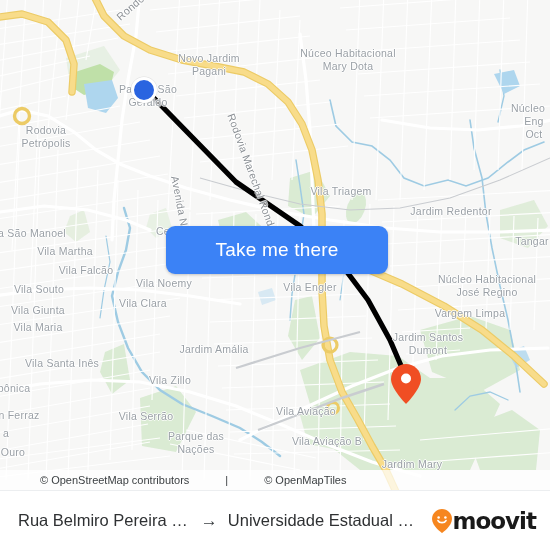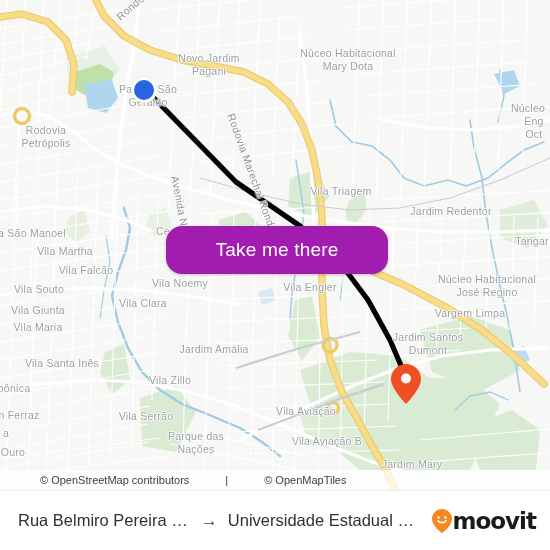--- a/index.html
+++ b/index.html
@@ -95,22 +95,22 @@
     height: 40px;
   }
 
   
   #take-me-there {
     position: absolute;
     left: 166px;
     top: 226px;
     width: 222px;
     height: 48px;
-    background: #a21caf;
-    border-radius: 16px;
+    background: #3b82f6;
+    border-radius: 9px;
     border: 0;
     color: #ffffff;
     font-family: "Liberation Sans", sans-serif;
     font-size: 19px;
     letter-spacing: .2px;
     cursor: pointer;
     box-shadow: 0 1px 3px rgba(0,0,0,.22);
     display: flex;
     align-items: center;
     justify-content: center;
@@ -428,21 +428,21 @@
         <div class="map-label" style="left: 534px; top: 134px;">Oct</div>
         <div class="road-label" style="left: 231px; top: 108px; transform: rotate(70deg);">Rodovia Marechal Rondon</div>
         <div class="road-label" style="left: 175px; top: 170px; transform: rotate(79deg);">Avenida Na</div>
         <div class="map-label" style="left: 341px; top: 191px;">Vila Triagem</div>
         <div class="map-label" style="left: 451px; top: 211px;">Jardim Redentor</div>
         <div class="map-label" style="left: 32px; top: 233px;">a São Manoel</div>
         <div class="map-label" style="left: 65px; top: 251px;">Vila Martha</div>
         <div class="map-label" style="left: 163px; top: 231px;">Ce</div>
         <div class="map-label" style="left: 532px; top: 241px;">Tangar</div>
         <div class="map-label" style="left: 86px; top: 270px;">Vila Falcão</div>
-        <div class="map-label" style="left: 180px; top: 283px; text-align: right;">Vila Noemy</div>
+        <div class="map-label" style="left: 164px; top: 283px; text-align: right;">Vila Noemy</div>
         <div class="map-label" style="left: 310px; top: 287px;">Vila Engler</div>
         <div class="map-label two" style="left: 487px; top: 285px;">Núcleo Habitacional
 José Regino</div>
         <div class="map-label" style="left: 39px; top: 289px;">Vila Souto</div>
         <div class="map-label" style="left: 143px; top: 303px;">Vila Clara</div>
         <div class="map-label" style="left: 38px; top: 310px;">Vila Giunta</div>
         <div class="map-label" style="left: 470px; top: 313px;">Vargem Limpa</div>
         <div class="map-label" style="left: 38px; top: 327px;">Vila Maria</div>
         <div class="map-label two" style="left: 428px; top: 343px;">Jardim Santos
 Dumont</div>

